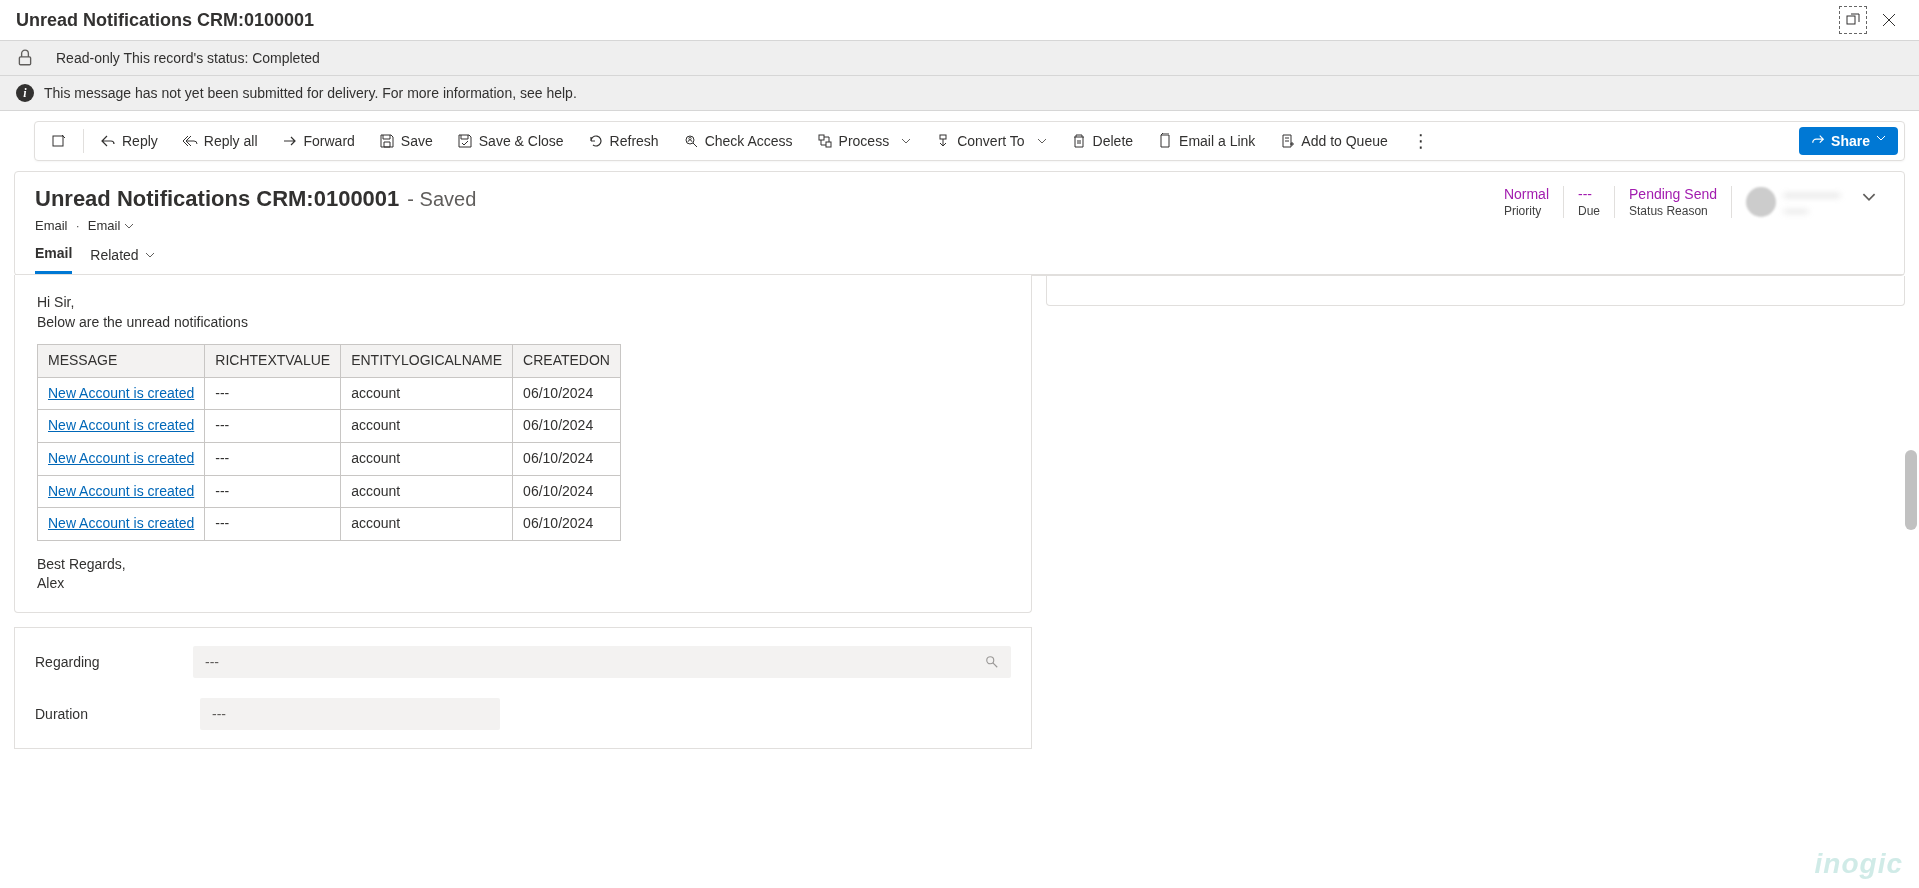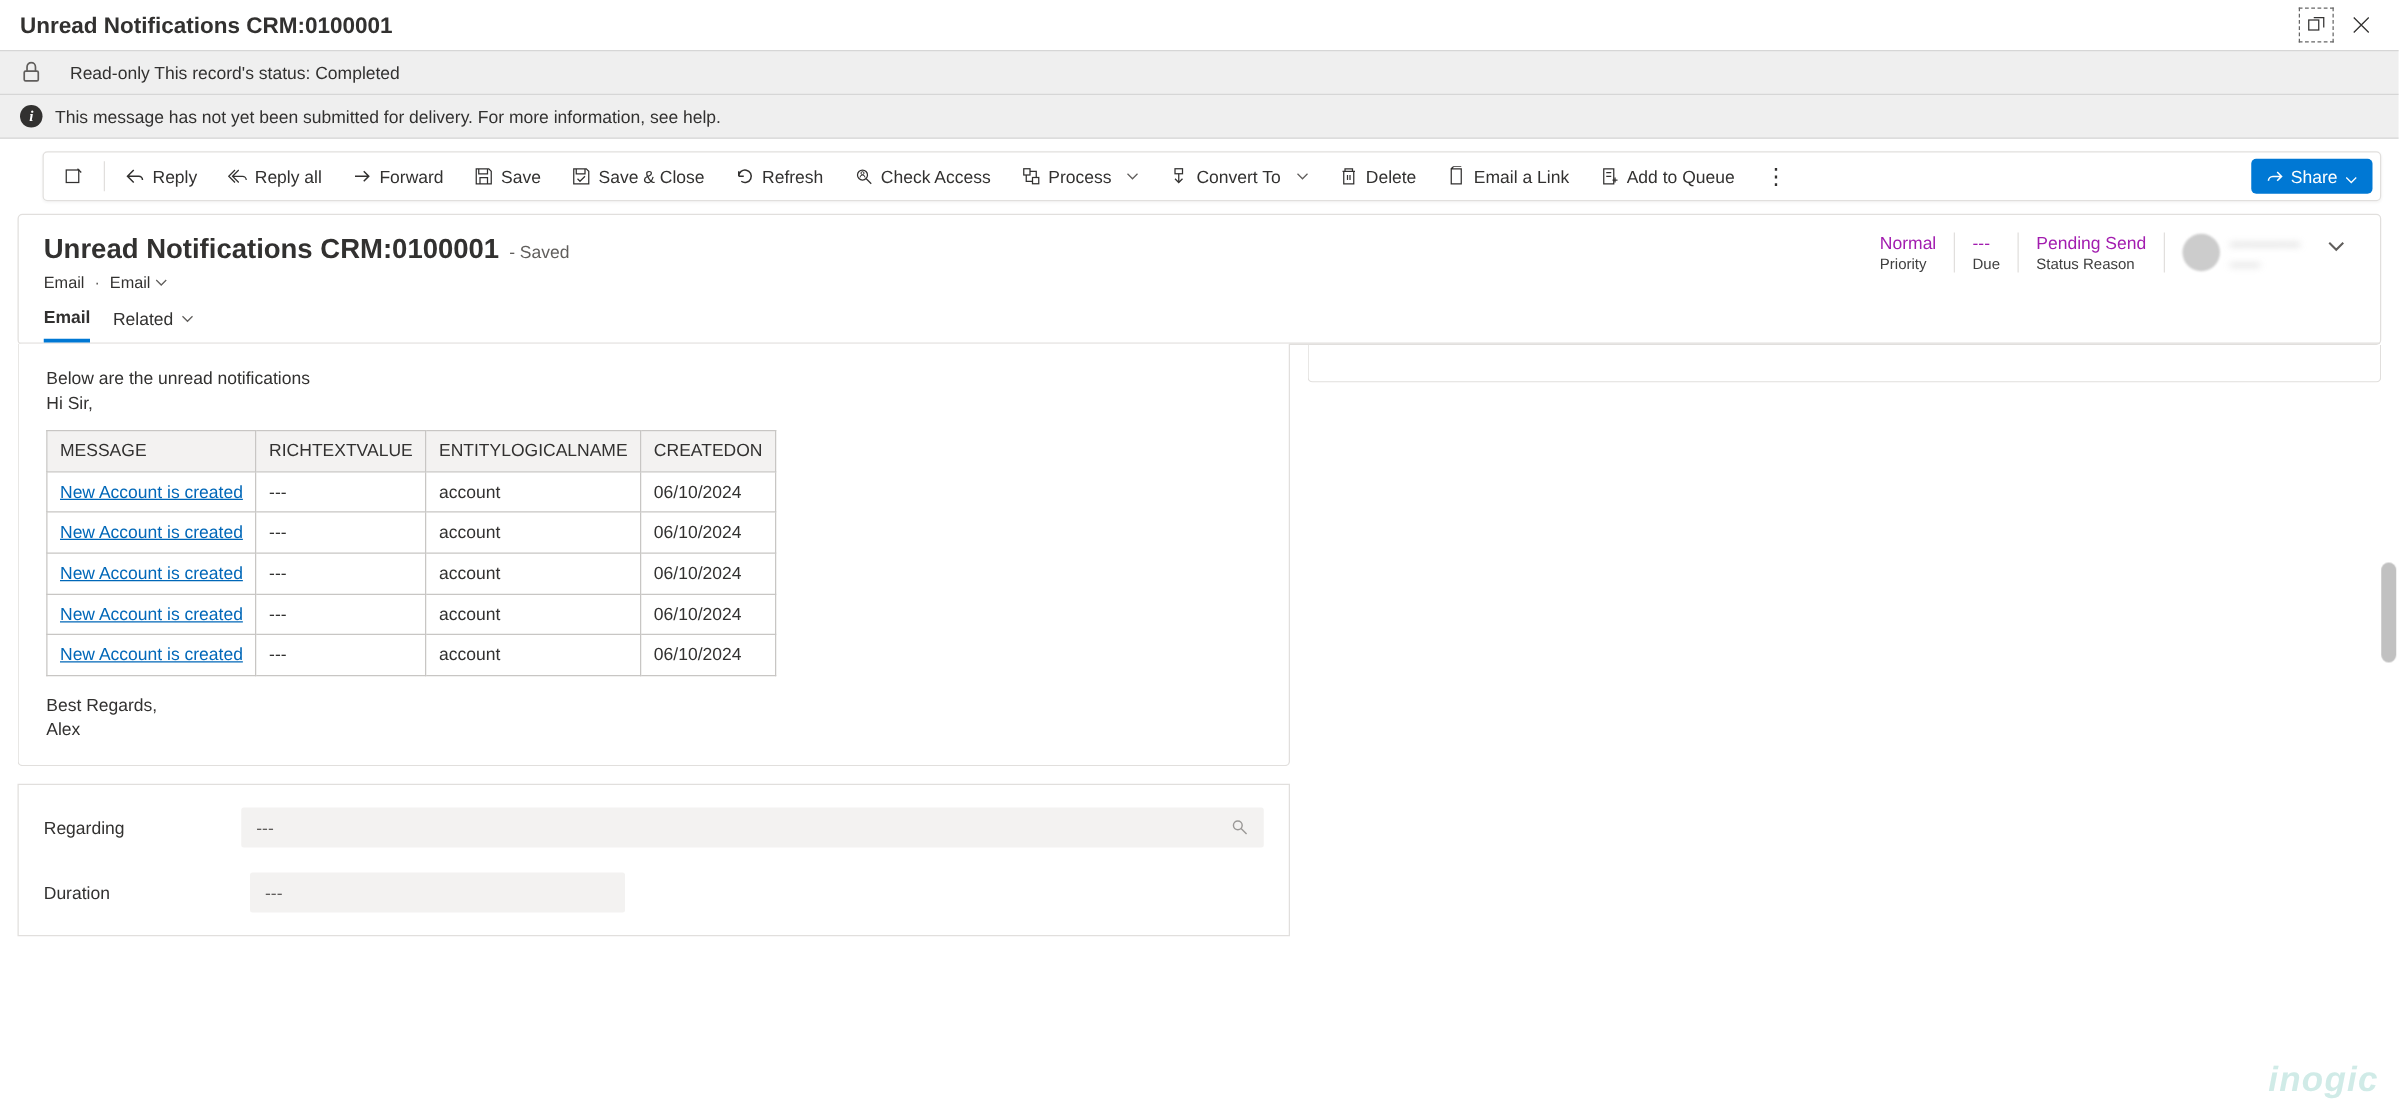--- a/index.html
+++ b/index.html
@@ -16,28 +16,28 @@
   .icon-lock, .icon-info { width: 18px; height: 18px; flex-shrink: 0; }
   .icon-info-circle { width: 18px; height: 18px; border-radius: 50%; background: #323130; color: #fff; display:flex; align-items:center; justify-content:center; font-weight:bold; font-size:12px; font-style: italic; font-family: Georgia, serif; }
   
   .commandbar-wrap { padding: 10px 14px; }
   .commandbar { border: 1px solid #e1dfdd; border-radius: 4px; padding: 4px 6px; display: flex; align-items: center; gap: 4px; box-shadow: 0 1px 2px rgba(0,0,0,0.04); margin-left: 20px; }
   .cmd-btn { display:flex; align-items:center; gap:6px; padding:6px 10px; border-radius:3px; cursor:pointer; white-space:nowrap; }
   .cmd-sep { width:1px; height:24px; background:#e1dfdd; margin:0 2px; }
   .cmd-spacer { flex:1; }
   .cmd-caret { margin-left: 6px; }
   .overflow-dots { padding: 6px 10px; cursor:pointer; font-size: 18px; letter-spacing: 0px; line-height: 1; }
-  .share-btn { background:#0078d4; color:#fff; border-radius:4px; padding:6px 12px; display:flex; align-items:flex-end; gap:6px; cursor:pointer; }
+  .share-btn { background:#0078d4; color:#fff; border-radius:4px; padding:6px 12px; display:flex; align-items:flex-start; gap:6px; cursor:pointer;font-weight:bold; }
   .share-btn svg { stroke:#fff; fill:none; }
   
   .form { margin: 0 14px; border: 1px solid #e1dfdd; border-radius:4px; }
   .form-header { padding: 14px 20px 0; display:flex; justify-content:space-between; align-items:flex-start; }
   .form-title-row { display:flex; align-items:baseline; gap:8px; }
   .form-title { font-size:22px; font-weight:600; }
-  .saved { color:#605e5c; font-size:14px; }
+  .saved { color:#605e5c; font-size:20px; }
   .form-sub { margin-top:6px; display:flex; align-items:center; gap:8px; color:#323130; font-size:13px; }
   .form-sub .dot { color:#605e5c; }
   .entity-selector { display:flex; align-items:center; gap:4px; cursor:pointer; }
   
   .header-right { display:flex; align-items:flex-start; gap:14px; }
   .hr-col { border-right:1px solid #e1dfdd; padding-right:14px; }
   .hr-col:last-of-type { }
   .hr-val { font-size:14px; color:#a21caf; }
   .hr-lab { font-size:12px; color:#404040; margin-top:2px; }
   .avatar { width:30px; height:30px; border-radius:50%; background:#ccc; filter: blur(1px); }
@@ -267,22 +267,22 @@
       <svg width="10" height="10" viewBox="0 0 10 10">
           <path d="M1 3 L5 7 L9 3" fill="none" stroke="#605e5c"></path>
         </svg>
     </div>
   </div>
 </div>
 
 <div class="content-row" style="margin:0 14px;">
   <div class="email-body">
     <div class="email-text">
+      <div>Hi Sir,</div>
       <div>Below are the unread notifications</div>
-      <div>Hi Sir,</div>
       <table class="notif-table">
         <thead>
           <tr>
             <th>MESSAGE</th>
             <th>RICHTEXTVALUE</th>
             <th>ENTITYLOGICALNAME</th>
             <th>CREATEDON</th>
           </tr>
         </thead>
         <tbody id="notif-rows">

